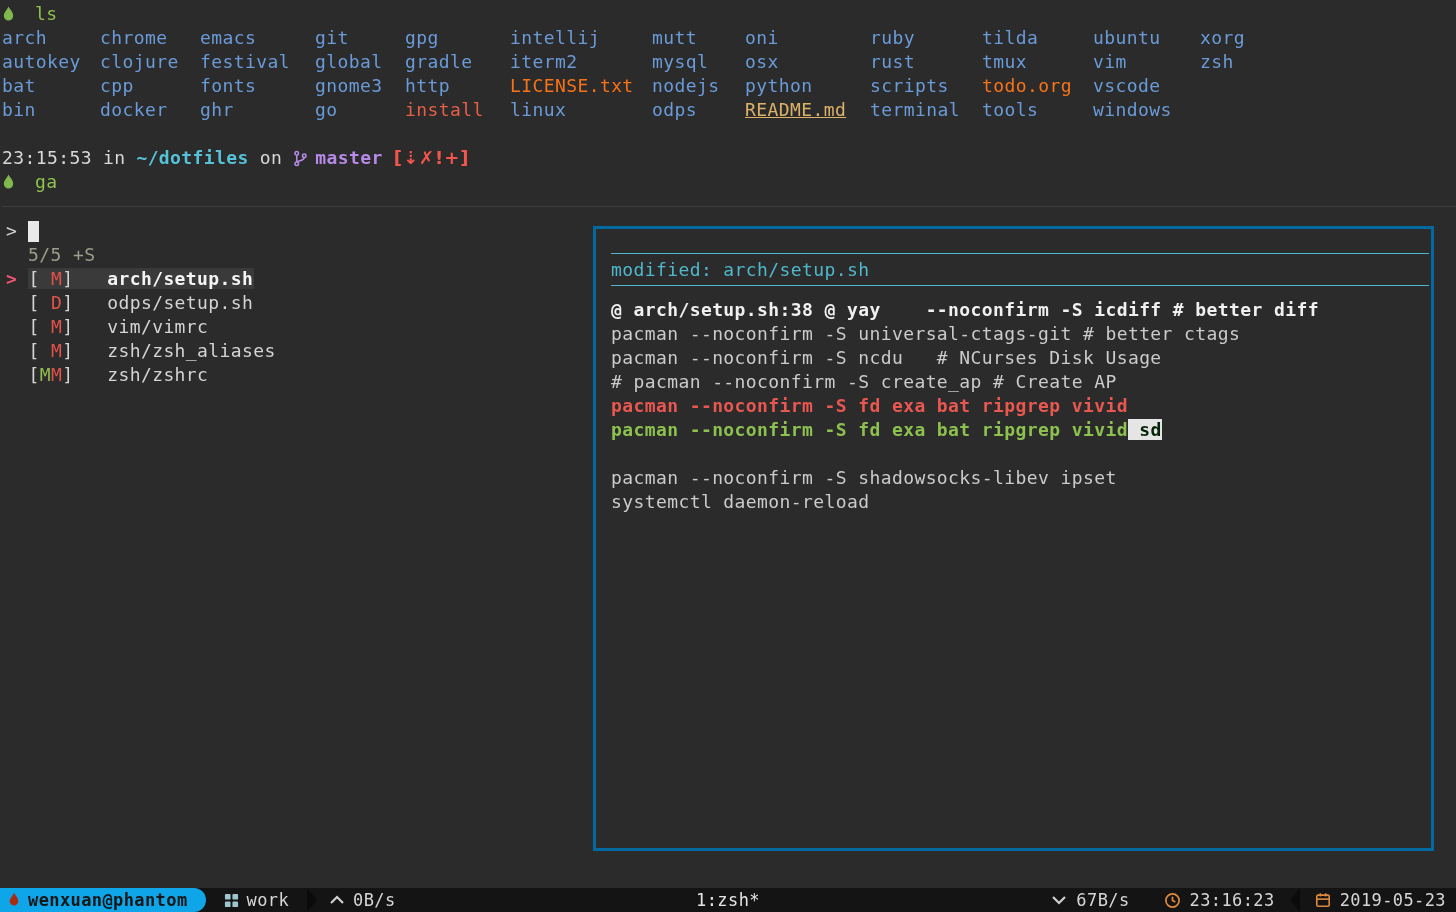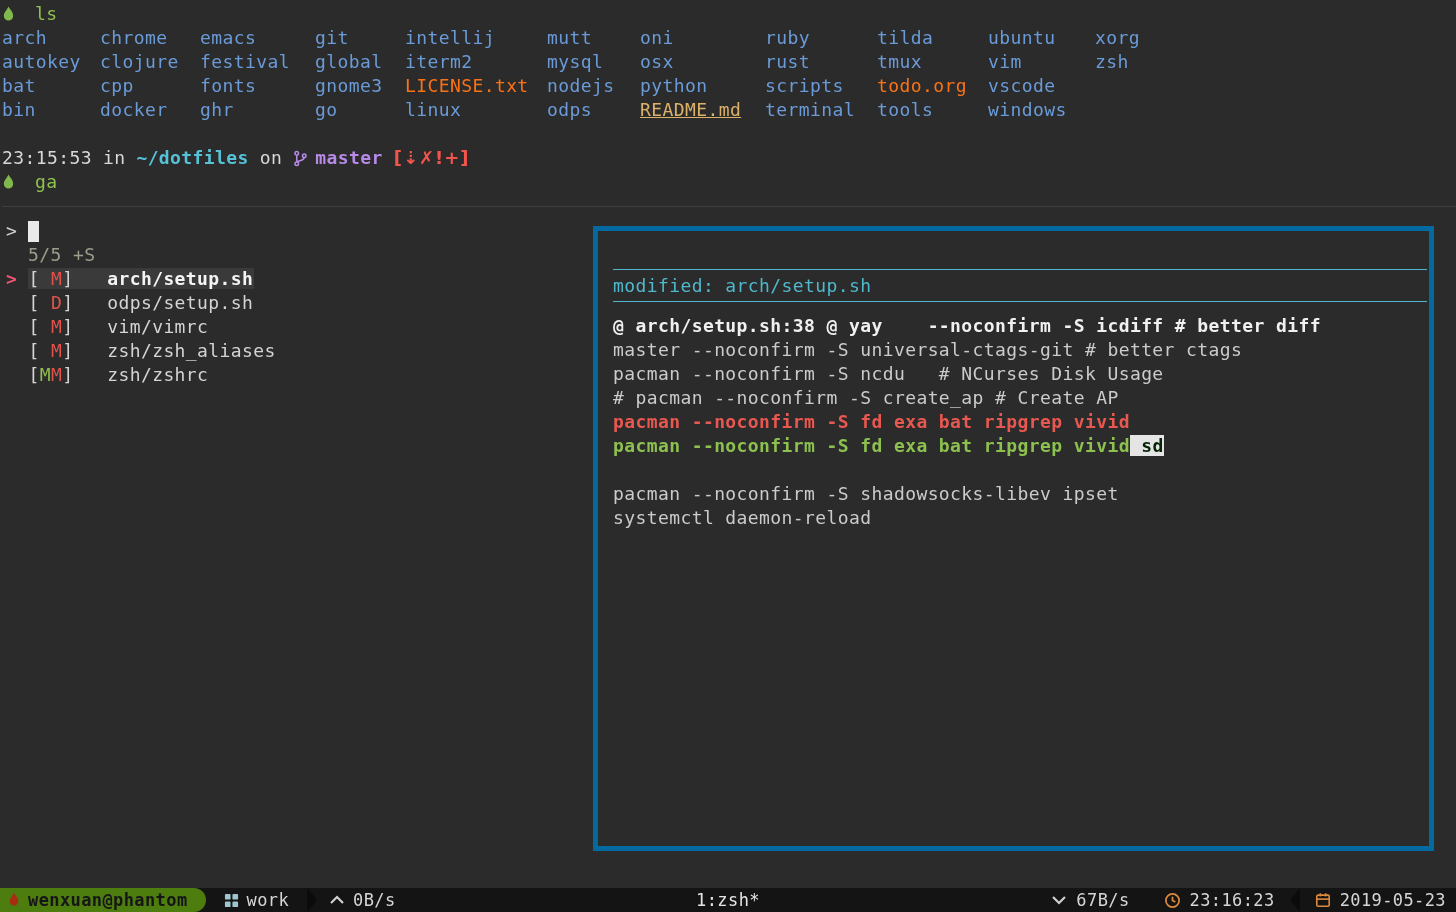--- a/index.html
+++ b/index.html
@@ -29,33 +29,33 @@
 .fzf-info{color:#9d9d8b;padding-left:22px;height:24px;white-space:pre}
 .fzf-row{white-space:pre;height:24px}
 .pointer{color:#f25571;font-weight:bold}
 .row-body{padding-right:1px}
 .selected .row-body{background:#3a3a3a}
 .bracket{color:#d4d4d4}
 .staged{color:#8fbf4d}
 .unstaged{color:#e0524a}
 .fname{color:#d4d4d4}
 .selected .fname{color:#f4f4f4;font-weight:bold}
-.preview-box{position:absolute;left:593px;top:226px;width:841px;height:625px;border:5px solid #0369a1;padding:38px 2px 0 0;background:#2b2b2b}
+.preview-box{position:absolute;left:593px;top:226px;width:841px;height:625px;border:3px solid #0369a1;padding:24px 2px 0 0;background:#2b2b2b}
 .rule{height:1px;background:#4fb8cc;margin-left:15px}
 .preview-header{height:31px;display:flex;align-items:center;padding-left:15px;color:#4fb8cc}
 .diff-content{margin-top:12px;padding-left:15px}
 .diff-line{white-space:pre;height:24px}
 .hunk{color:#f0f0f0;font-weight:bold}
 .ctx{color:#cbcbcb}
 .del{color:#e85750;font-weight:bold}
 .add{color:#8cc04f;font-weight:bold}
 .word-add{background:#e5e5e5;color:#062506}
 .status-bar{position:absolute;left:0;top:888px;width:1456px;height:24px;background:#141414;display:flex;align-items:center;font-size:17px;color:#d6d6d6}
 .bar-left{display:flex;align-items:center;height:100%}
-.seg-host{height:24px;background:#4d7c0f;color:#161616;font-weight:bold;display:flex;align-items:center;gap:8px;padding:0 18px 0 8px;border-radius:0 12px 12px 0}
+.seg-host{height:24px;background:#0ea5e9;color:#161616;font-weight:bold;display:flex;align-items:center;gap:8px;padding:0 18px 0 8px;border-radius:0 12px 12px 0}
 .session{display:flex;align-items:center;gap:8px;margin-left:18px}
 .sep-right{width:0;height:0;border-top:12px solid transparent;border-bottom:12px solid transparent;border-left:10px solid #0b0b0b;margin-left:18px}
 .rate{display:flex;align-items:center;gap:8px;margin-left:12px}
 .bar-center{position:absolute;left:50%;transform:translateX(-50%);color:#e6e6e6}
 .bar-right{margin-left:auto;display:flex;align-items:center;height:100%;padding-right:10px;gap:9px}
 .sep-left{width:0;height:0;border-top:12px solid transparent;border-bottom:12px solid transparent;border-right:10px solid #0b0b0b;margin:0 6px}
 .gap-lg{width:16px}
 </style>
 </head>
 <body>
@@ -89,20 +89,26 @@
         <div class="ls-item t-dir">festival</div>
         <div class="ls-item t-dir">fonts</div>
         <div class="ls-item t-dir">ghr</div>
       </div>
       <div class="ls-col" style="width: 90px;">
         <div class="ls-item t-dir">git</div>
         <div class="ls-item t-dir">global</div>
         <div class="ls-item t-dir">gnome3</div>
         <div class="ls-item t-dir">go</div>
       </div>
+      <div class="ls-col" style="width: 105px;">
+        <div class="ls-item t-dir">gpg</div>
+        <div class="ls-item t-dir">gradle</div>
+        <div class="ls-item t-dir">http</div>
+        <div class="ls-item t-exec">install</div>
+      </div>
       <div class="ls-col" style="width: 142px;">
         <div class="ls-item t-dir">intellij</div>
         <div class="ls-item t-dir">iterm2</div>
         <div class="ls-item t-plain">LICENSE.txt</div>
         <div class="ls-item t-dir">linux</div>
       </div>
       <div class="ls-col" style="width: 93px;">
         <div class="ls-item t-dir">mutt</div>
         <div class="ls-item t-dir">mysql</div>
         <div class="ls-item t-dir">nodejs</div>
@@ -182,21 +188,21 @@
         <div class="fzf-row"><span class="pointer">  </span><span class="row-body"><span class="bracket">[</span><span class="staged">M</span><span class="unstaged">M</span><span class="bracket">]</span><span class="gap">   </span><span class="fname">zsh/zshrc</span></span></div>
       </div>
   </div>
 
   <div class="preview-box">
     <div class="rule"></div>
     <div class="preview-header">modified: arch/setup.sh</div>
     <div class="rule"></div>
     <div class="diff-content">
         <div class="diff-line hunk">@ arch/setup.sh:38 @ yay    --noconfirm -S icdiff # better diff</div>
-        <div class="diff-line ctx">master --noconfirm -S universal-ctags-git # better ctags</div>
+        <div class="diff-line ctx">pacman --noconfirm -S universal-ctags-git # better ctags</div>
         <div class="diff-line ctx">pacman --noconfirm -S ncdu   # NCurses Disk Usage</div>
         <div class="diff-line ctx"># pacman --noconfirm -S create_ap # Create AP</div>
         <div class="diff-line del">pacman --noconfirm -S fd exa bat ripgrep vivid</div>
         <div class="diff-line add"><span>pacman --noconfirm -S fd exa bat ripgrep vivid</span><span class="word-add"> sd</span></div>
         <div class="diff-line blank">&nbsp;</div>
         <div class="diff-line ctx">pacman --noconfirm -S shadowsocks-libev ipset</div>
         <div class="diff-line ctx">systemctl daemon-reload</div>
       </div>
   </div>
 

